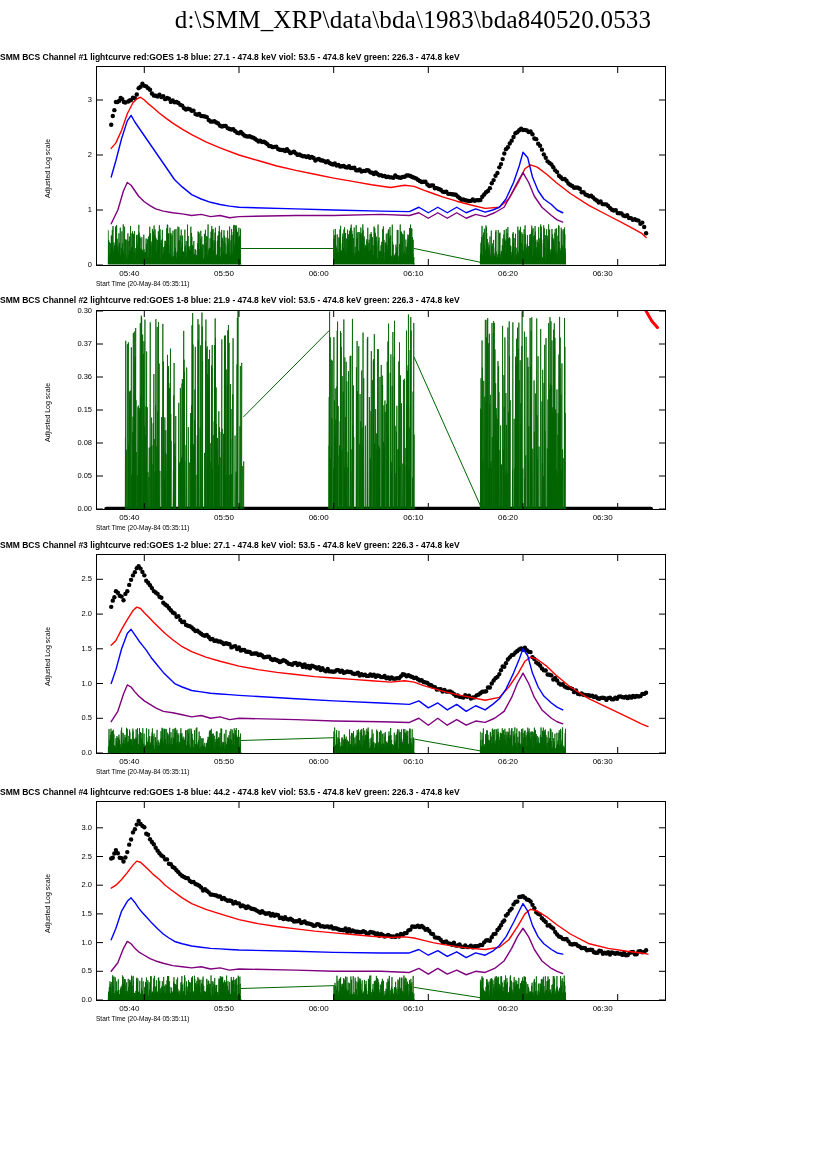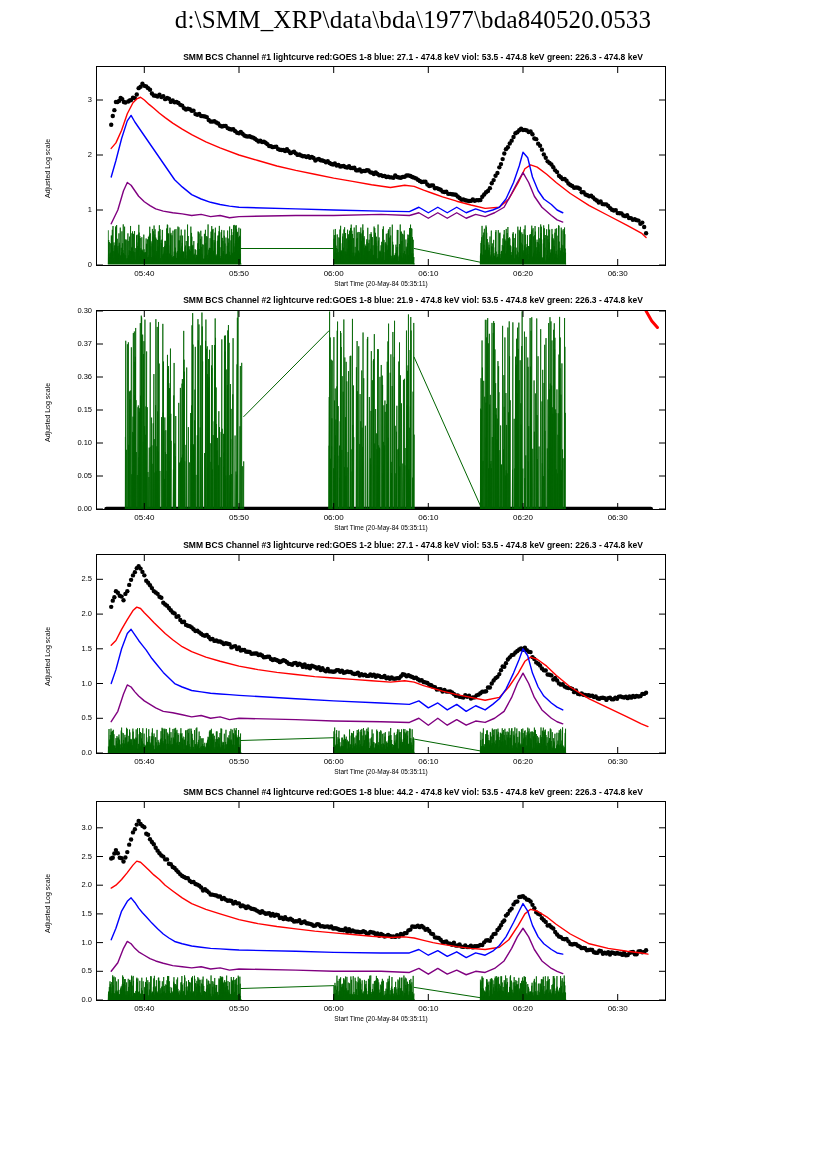--- a/index.html
+++ b/index.html
@@ -8,38 +8,38 @@
     font-family:"Liberation Sans", sans-serif;
     color:#000;overflow:hidden;position:relative;
   }
   #title{
     position:absolute;left:0;top:6px;width:826px;text-align:center;
     font-family:"Liberation Serif", serif;
     font-size:25px;letter-spacing:0.2px;color:#000;
   }
   .panel{position:absolute;left:0;width:826px;}
   .panel-title{
-    position:absolute;top:0;left:0;width:826px;text-align:center;
+    position:absolute;top:0;left:0;width:826px;
     font-size:8.5px;font-weight:bold;color:#000;
     font-family:"Liberation Sans", sans-serif;
     white-space:nowrap;
   }
   .plotbox{position:absolute;border:1px solid #000;background:#fff;box-sizing:border-box;}
   .ylabel{
     position:absolute;font-size:7px;color:#000;white-space:nowrap;
     transform:rotate(-90deg);transform-origin:left top;
   }
   .ytick{position:absolute;font-size:7.5px;color:#000;text-align:right;white-space:nowrap;}
-  .xtick{position:absolute;font-size:8px;color:#000;text-align:center;white-space:nowrap;}
+  .xtick{position:absolute;font-size:8px;color:#000;white-space:nowrap;}
   svg{display:block;}
 </style>
 </head>
 <body>
 
-<div id="title">d:\SMM_XRP\data\bda\1977\bda840520.0533</div>
+<div id="title">d:\SMM_XRP\data\bda\1983\bda840520.0533</div>
 
 <div class="panel" id="panel1-wrap" style="top:52px;height:238px;">
   <div class="panel-title">SMM BCS Channel #1 lightcurve  red:GOES 1-8  blue: 27.1 - 474.8 keV  viol: 53.5 - 474.8 keV  green: 226.3 - 474.8 keV</div>
 </div>
 <div class="panel" id="panel2-wrap" style="top:295px;height:238px;">
   <div class="panel-title">SMM BCS Channel #2 lightcurve  red:GOES 1-8  blue: 21.9 - 474.8 keV  viol: 53.5 - 474.8 keV  green: 226.3 - 474.8 keV</div>
 </div>
 <div class="panel" id="panel3-wrap" style="top:540px;height:238px;">
   <div class="panel-title">SMM BCS Channel #3 lightcurve  red:GOES 1-2  blue: 27.1 - 474.8 keV  viol: 53.5 - 474.8 keV  green: 226.3 - 474.8 keV</div>
 </div>
@@ -398,21 +398,21 @@
         <path d="M 47.3 198 L 47.3 192 M 47.3 0 L 47.3 6" stroke="#000" stroke-width="1"></path>
         <path d="M 142.0 198 L 142.0 192 M 142.0 0 L 142.0 6" stroke="#000" stroke-width="1"></path>
         <path d="M 236.7 198 L 236.7 192 M 236.7 0 L 236.7 6" stroke="#000" stroke-width="1"></path>
         <path d="M 331.3 198 L 331.3 192 M 331.3 0 L 331.3 6" stroke="#000" stroke-width="1"></path>
         <path d="M 426.0 198 L 426.0 192 M 426.0 0 L 426.0 6" stroke="#000" stroke-width="1"></path>
         <path d="M 520.7 198 L 520.7 192 M 520.7 0 L 520.7 6" stroke="#000" stroke-width="1"></path>
       </svg>
     </div>
     <div class="ytick" style="left: 56px; width: 36px; top: 504px;">0.00</div>
     <div class="ytick" style="left: 56px; width: 36px; top: 471px; text-align: right;">0.05</div>
-    <div class="ytick" style="left: 56px; width: 36px; top: 438px;">0.10</div>
+    <div class="ytick" style="left: 56px; width: 36px; top: 438px;">0.08</div>
     <div class="ytick" style="left: 56px; width: 36px; top: 405px;">0.15</div>
     <div class="ytick" style="left: 56px; width: 36px; top: 372px;">0.36</div>
     <div class="ytick" style="left: 56px; width: 36px; top: 339px;">0.37</div>
     <div class="ytick" style="left: 56px; width: 36px; top: 306px;">0.30</div>
     <div class="xtick" style="left: 119.333px; width: 50px; top: 513px;">05:40</div>
     <div class="xtick" style="left: 214px; width: 50px; top: 513px;">05:50</div>
     <div class="xtick" style="left: 308.667px; width: 50px; top: 513px;">06:00</div>
     <div class="xtick" style="left: 403.333px; width: 50px; top: 513px;">06:10</div>
     <div class="xtick" style="left: 498px; width: 50px; top: 513px;">06:20</div>
     <div class="xtick" style="left: 592.667px; width: 50px; top: 513px;">06:30</div>

